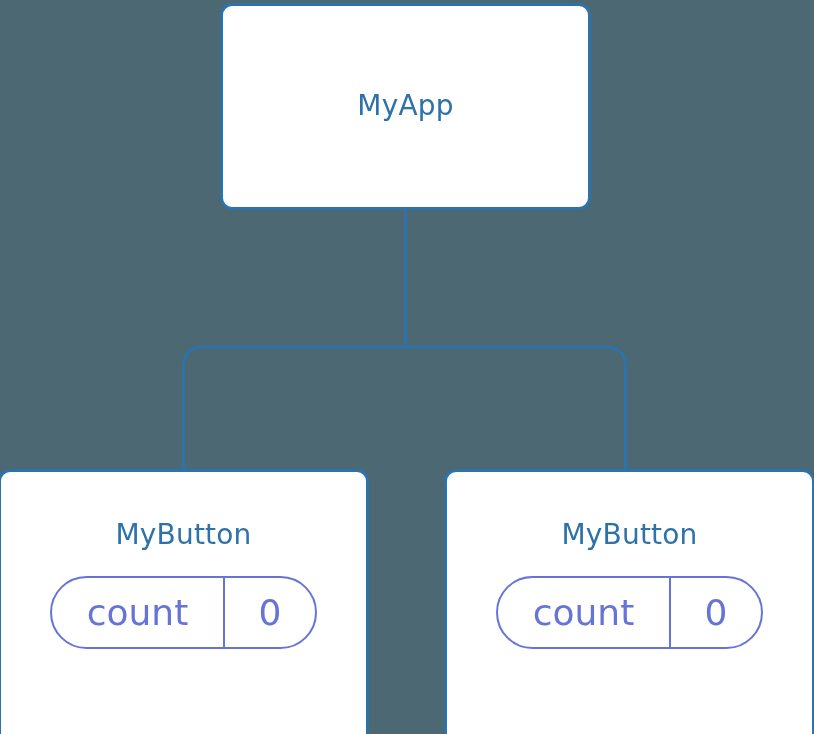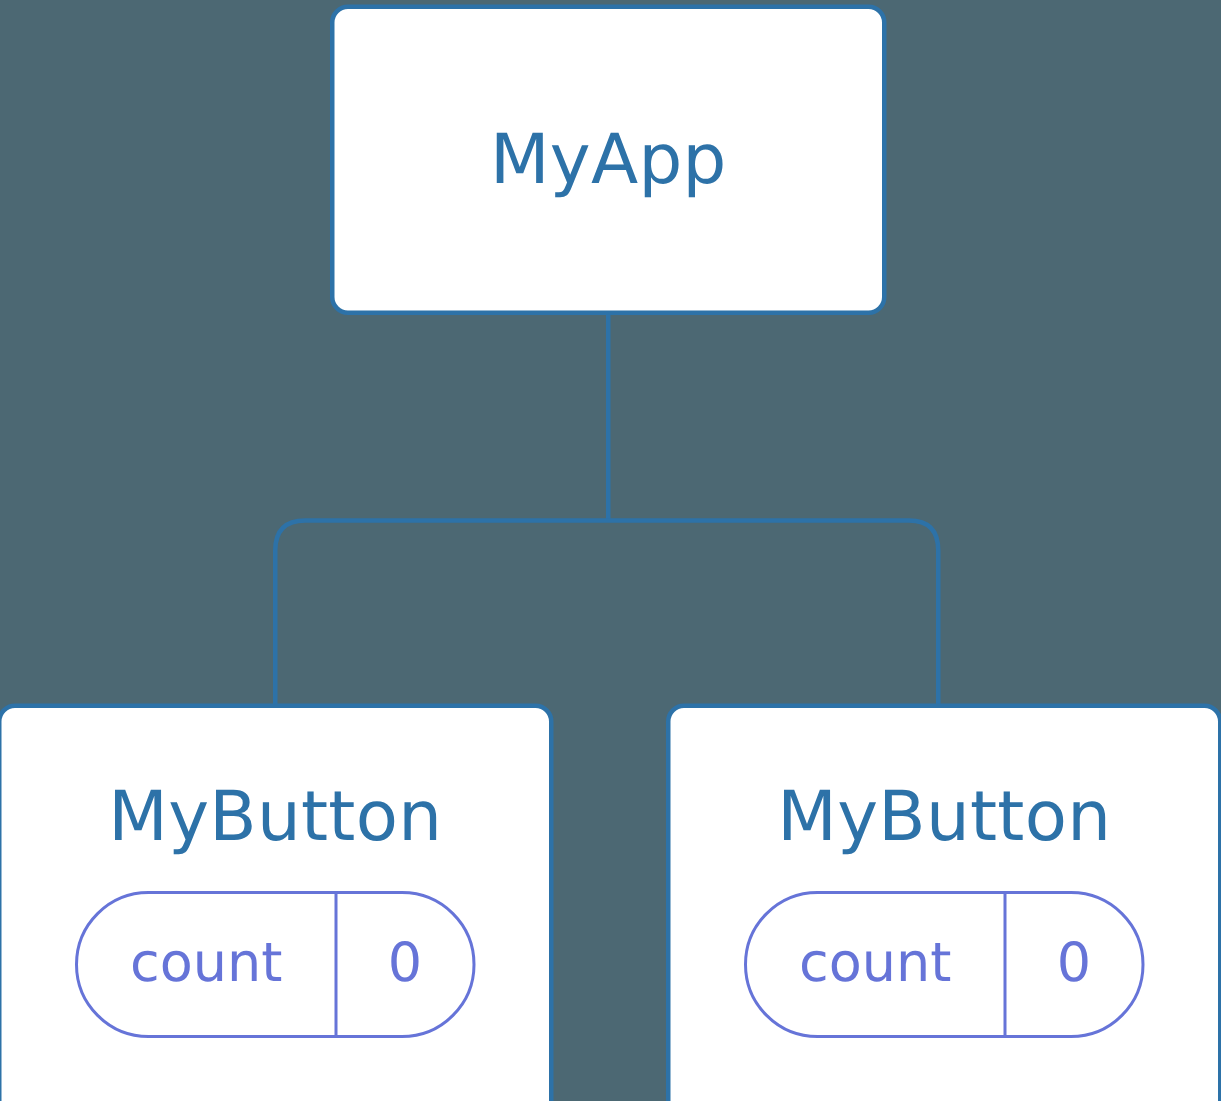--- a/index.html
+++ b/index.html
@@ -40,21 +40,21 @@
     border-radius: 12px;
     box-sizing: border-box;
     z-index: 2;
     display: flex;
     flex-direction: column;
     align-items: center;
   }
 
   .node-title {
     color: #2d72a8;
-    font-size: 46px;
+    font-size: 28px;
     line-height: 1;
     font-weight: 400;
     letter-spacing: 0.2px;
     white-space: nowrap;
   }
 
   
   #node-myapp {
     left: 220px;
     top: 3px;
@@ -79,21 +79,21 @@
   .node-child .node-title {
     margin-top: 49px;
     text-align: right;
   }
 
   
   .state-pill {
     position: relative;
     margin-top: 27px;
     width: 267px;
-    height: 98px;
+    height: 73px;
     border: 2px solid #6674d8;
     border-radius: 49px;
     box-sizing: border-box;
     display: flex;
     align-items: stretch;
     background: #ffffff;
   }
   .pill-key,
   .pill-value {
     display: flex;

